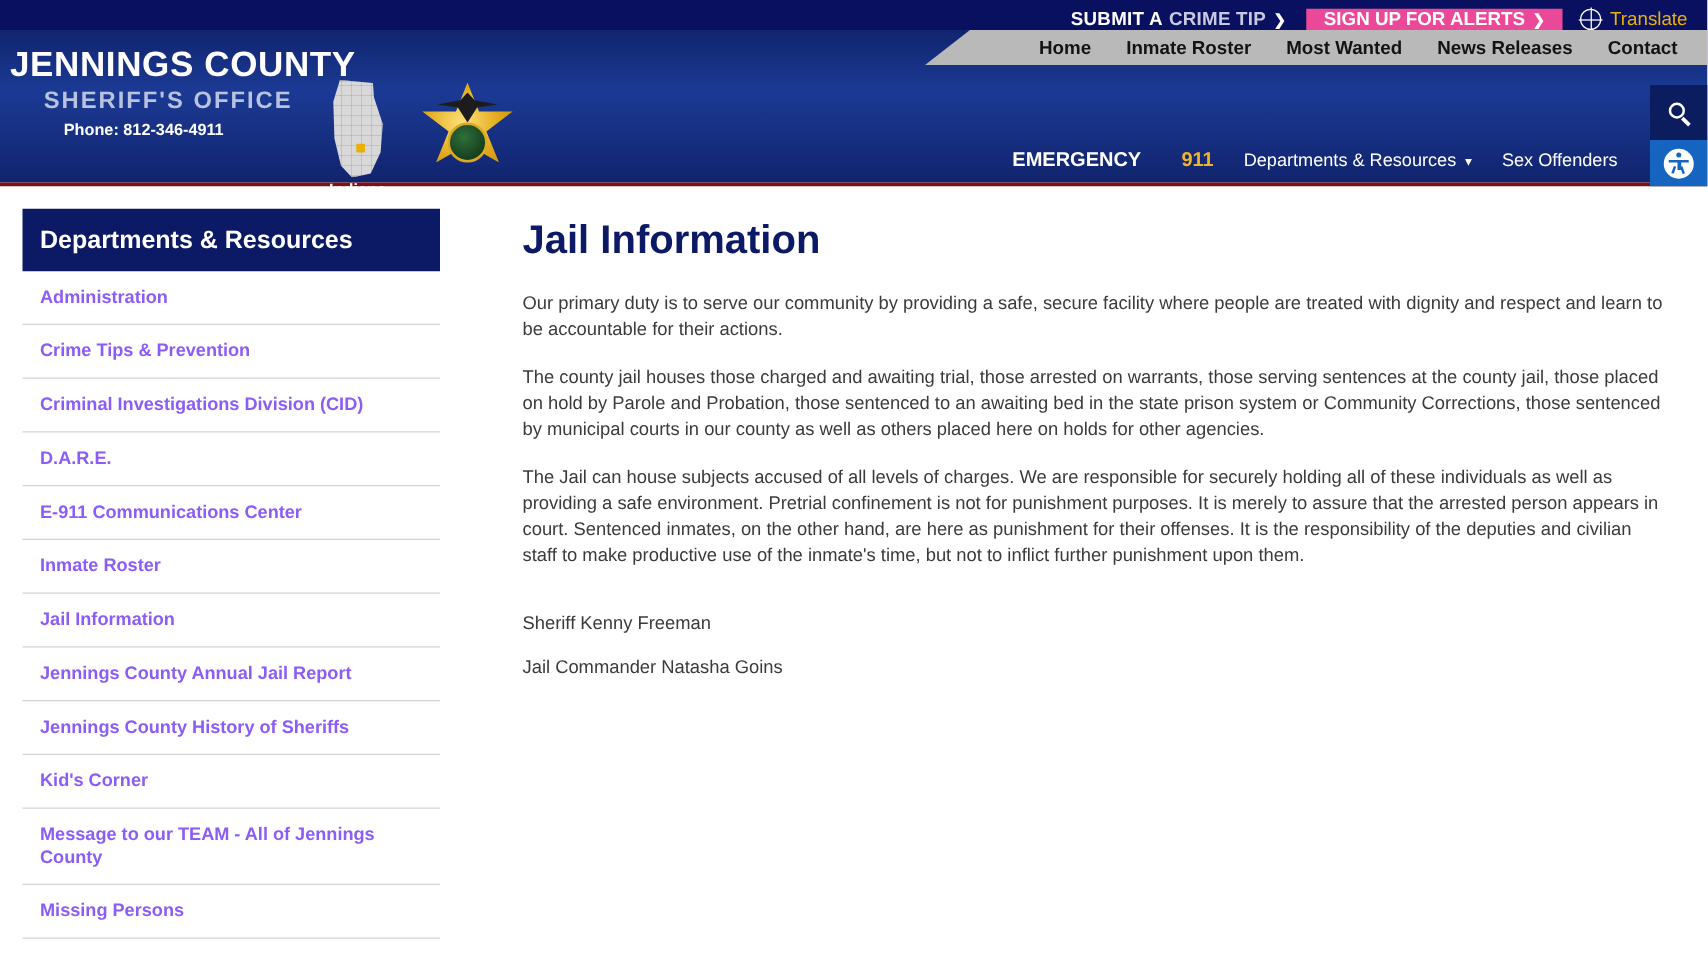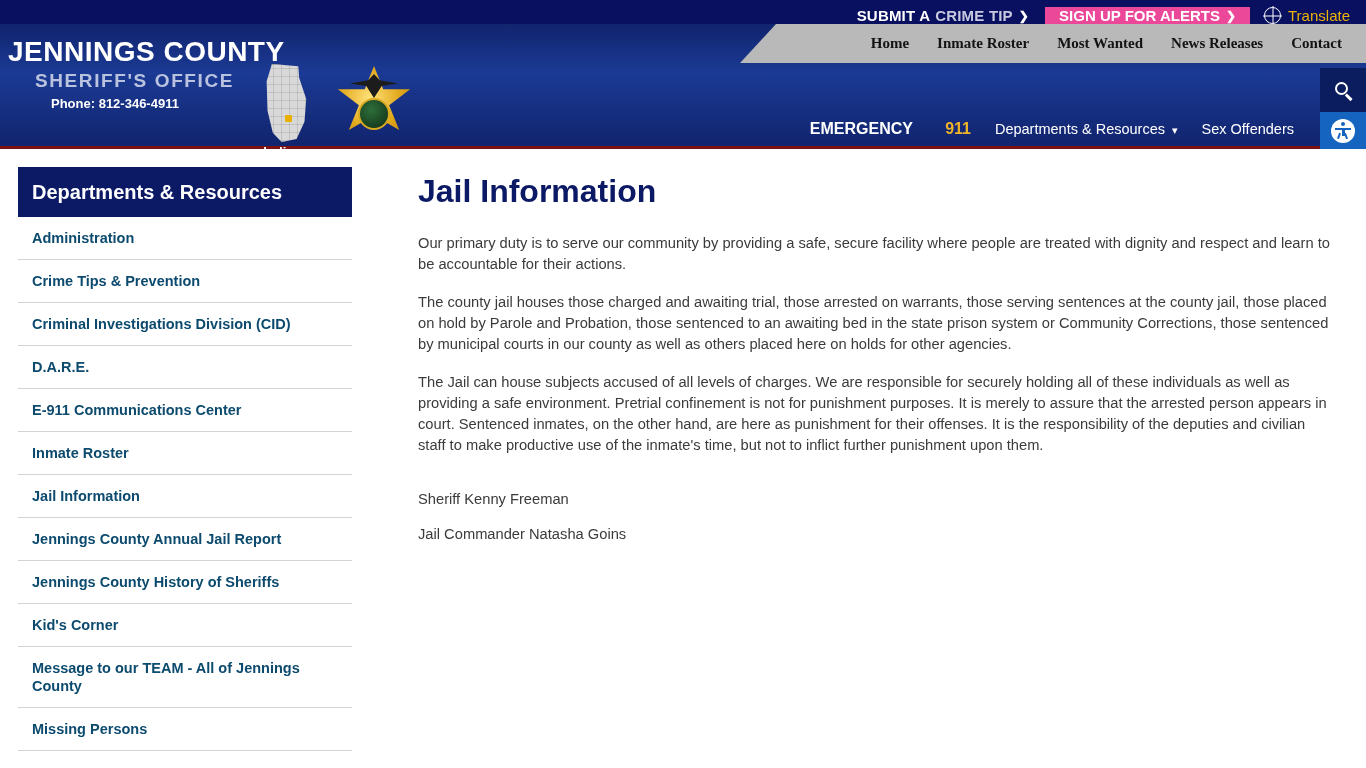--- a/index.html
+++ b/index.html
@@ -124,25 +124,25 @@
   .eagle {
     position: absolute; left: 20px; top: 8px; width: 48px; height: 24px;
     background: #1c1c1c;
     clip-path: polygon(50% 0%, 62% 26%, 100% 40%, 66% 50%, 50% 100%, 34% 50%, 0% 40%, 38% 26%);
   }
 
   
   .navbar {
     position: absolute;
     left: 740px; top: 0;
-    width: 626px; height: 39px;
+    width: 626px; height: 28px;
     background: #b9b9b9;
     clip-path: polygon(36px 0, 100% 0, 100% 100%, 0 100%);
     display: flex; align-items: center; justify-content: flex-end;
-    padding-right: 24px; gap: 28px; font-family: Liberation Serif, serif;
+    padding-right: 24px; gap: 28px;
   }
   .navbar a {
     color: #131313; font-size: 15px; font-weight: bold; text-decoration: none;
     white-space: nowrap;
   }
 
   
   .subnav {
     position: absolute; right: 72px; top: 124px;
     transform: translateY(-100%);
@@ -201,21 +201,21 @@
   .sidebar { width: 372px; padding: 18px 20px 0 18px; }
   .side-head {
     background: #0c1a66; color: #ffffff; font-size: 20px; font-weight: bold;
     padding: 13px 14px; line-height: 24px;
   }
   .side-list { list-style: none; }
   .side-list li {
     border-bottom: 1px solid #d3d3d3;
   }
   .side-list li a {
-    display: block; color: #0c4a6e; font-size: 14.5px; font-weight: bold;
+    display: block; color: #8b5cf6; font-size: 14.5px; font-weight: bold;
     text-decoration: none; padding: 12px 10px 12px 14px; line-height: 18px;
   }
 
   .content { flex: 1; padding: 22px 34px 0 46px; }
   .content h1 {
     font-size: 32px; color: #0c1a66; font-weight: bold; line-height: 40px;
     margin-bottom: 22px;
   }
   .content p {
     font-size: 14.7px; color: #3b3b3b; line-height: 21px; margin-bottom: 17px;

